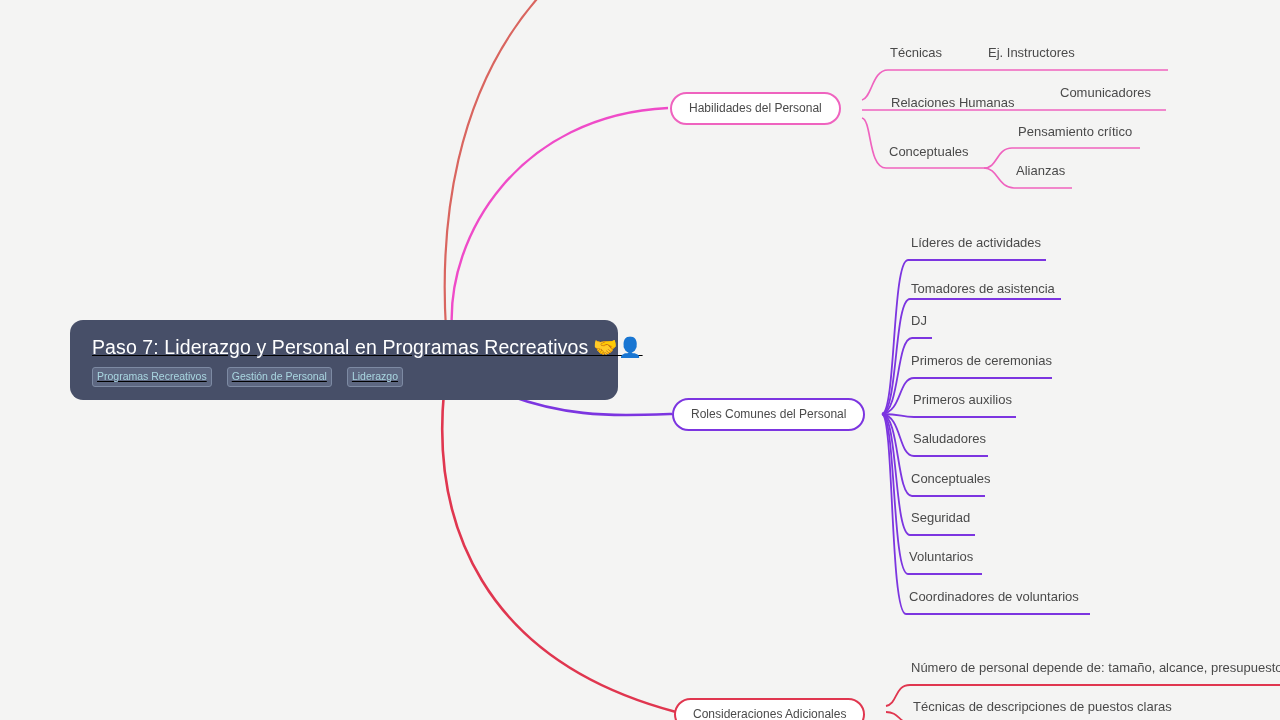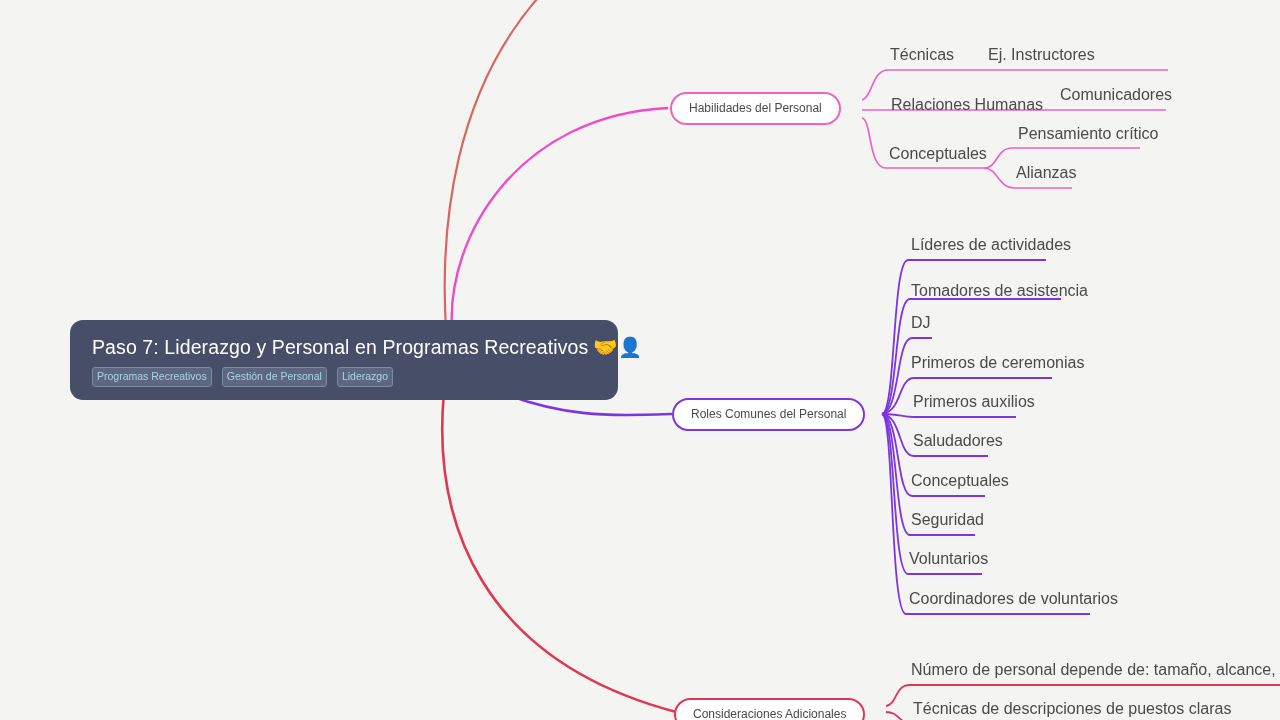--- a/index.html
+++ b/index.html
@@ -23,33 +23,34 @@
 
   
   .root-node {
     position: absolute;
     left: 70px; top: 320px;
     width: 548px;
     background: #474f68;
     border-radius: 13px;
     padding: 16px 22px 13px 22px;
     z-index: 10;
+    text-decoration: underline;
   }
   .root-title {
     color: #ffffff;
     font-size: 19.5px;
     font-weight: 400;
     letter-spacing: .1px;
     white-space: nowrap;
     line-height: 1.15;
   }
   .root-tags {
     margin-top: 9px;
     display: flex;
-    gap: 10px;
+    gap: 15px;
   }
   .root-tag {
     display: inline-block;
     background: #5d6781;
     color: #a9d6e0;
     border: 1px solid #7d8aa3;
     border-radius: 3px;
     font-size: 10.5px;
     line-height: 1;
     padding: 3px 4px 4px 4px;
@@ -70,21 +71,21 @@
     line-height: 1.2;
   }
   .branch-pink   { border-color: #ef63bf; }
   .branch-purple { border-color: #7c35e0; }
   .branch-red    { border-color: #e0364f; }
 
   
   .leaf {
     position: absolute;
     color: #4a4a4a;
-    font-size: 16px;
+    font-size: 13px;
     white-space: nowrap;
     z-index: 6;
     line-height: 1.2;
   }
 </style>
 </head>
 <body>
 
 <div id="stage">
 

